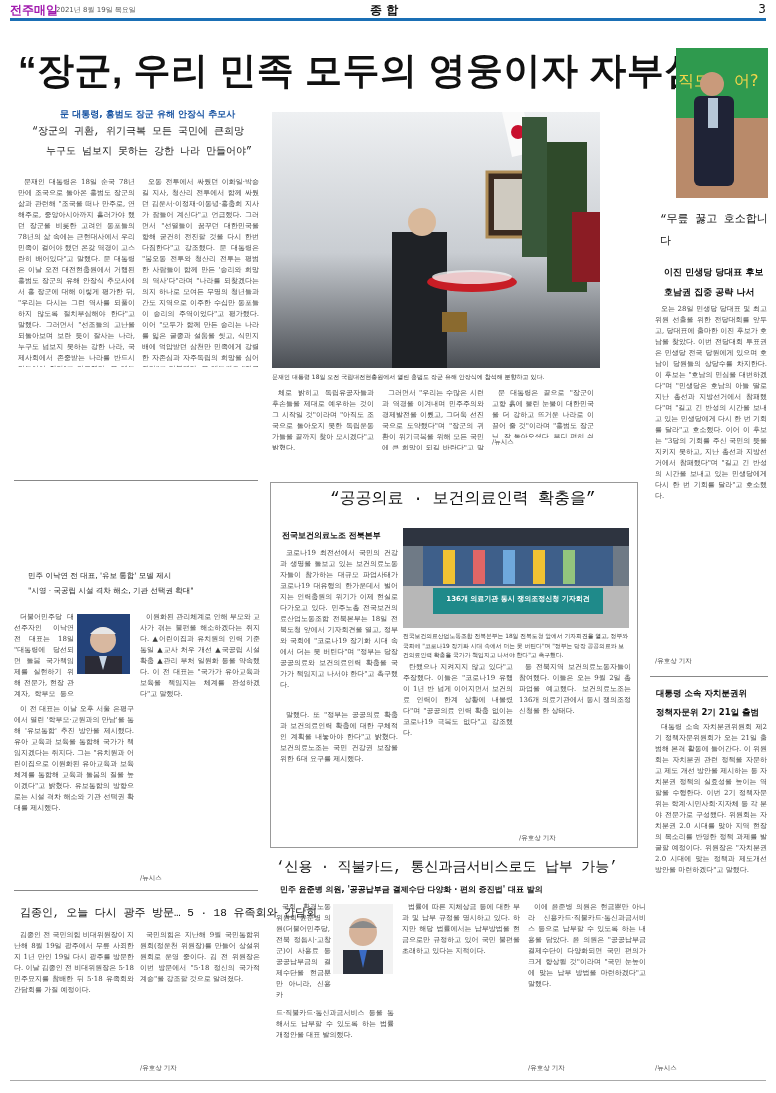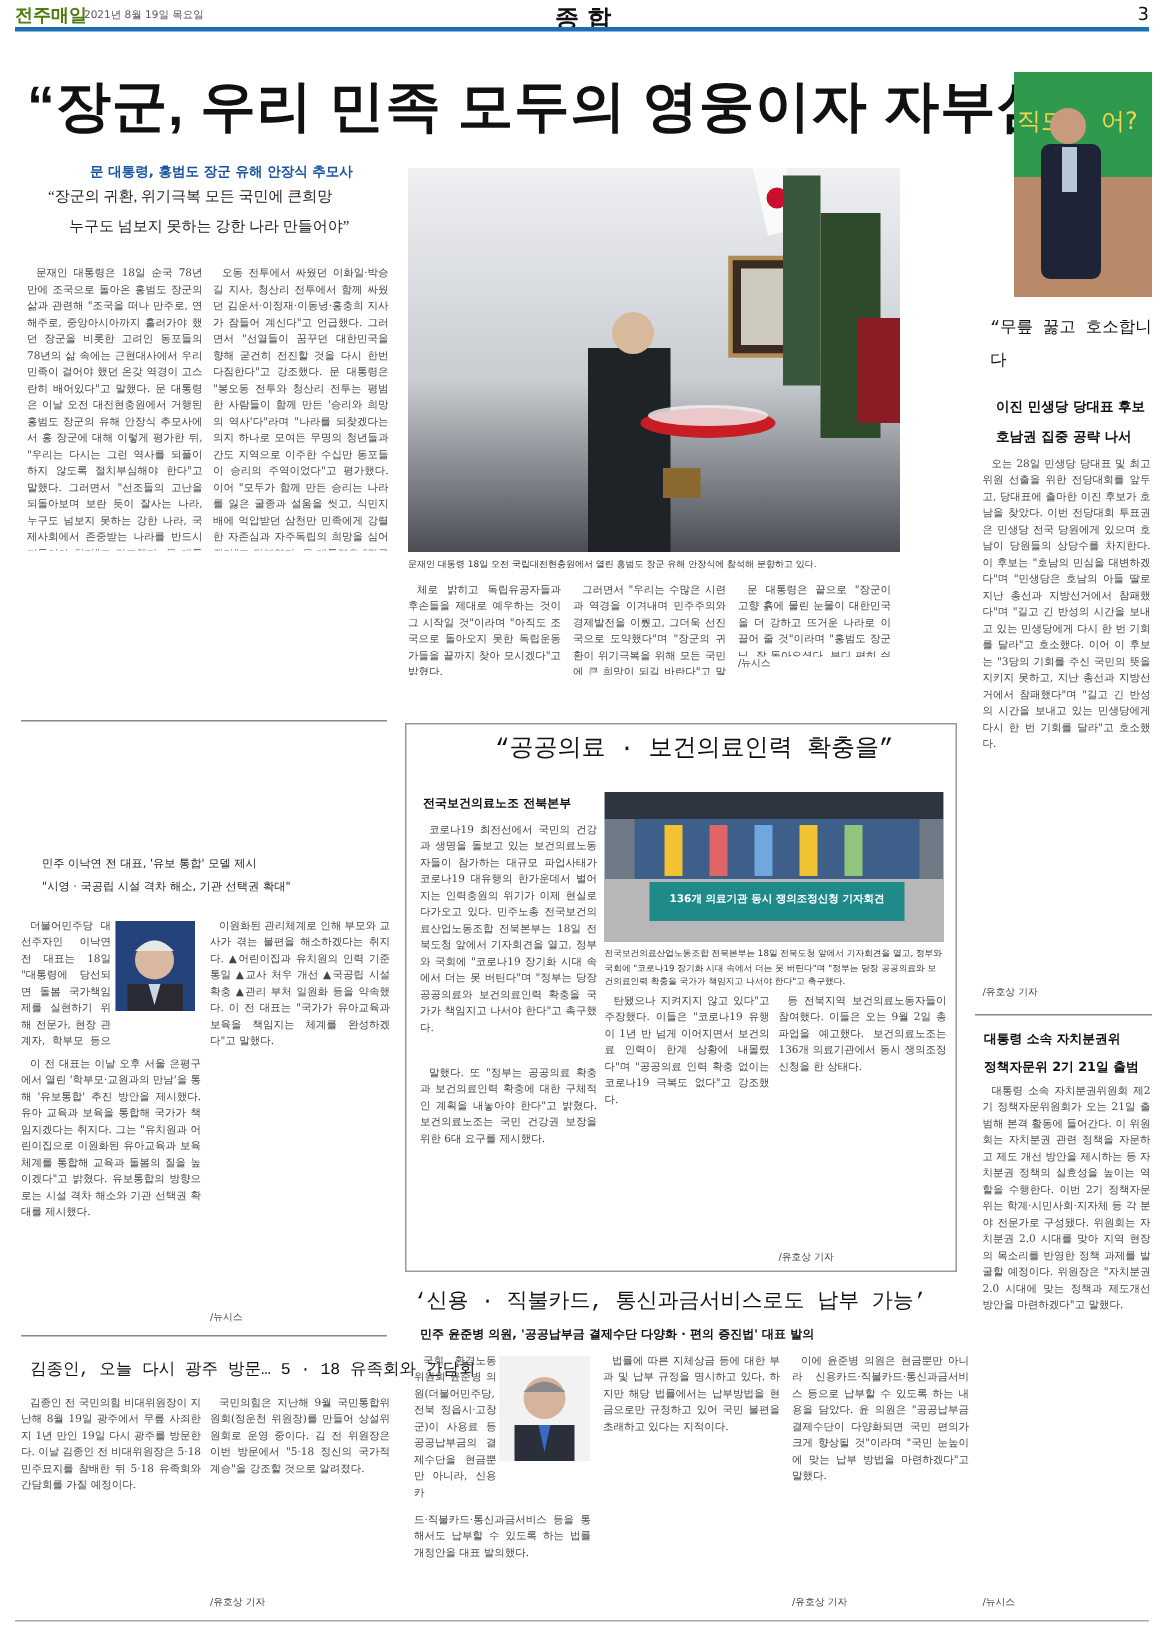--- a/index.html
+++ b/index.html
@@ -1,26 +1,26 @@
 <!DOCTYPE html>
 <html><head>
 <meta charset="utf-8">
 <style>
   *{box-sizing:border-box;margin:0;padding:0}
   body{width:776px;height:1093px;background:#fff;font-family:"DejaVu Sans",sans-serif;color:#222;position:relative;overflow:hidden}
   .abs{position:absolute}
   .masthead{left:10px;top:2px;width:756px;height:18px}
-  .mast-logo{left:0;top:0;font-weight:bold;font-size:12px;color:#4d7c0f}
+  .mast-logo{left:0;top:0;font-weight:bold;font-size:12px;color:#a21caf}
   .mast-date{left:46px;top:3px;font-size:7px;color:#555}
-  .mast-section{left:360px;top:0;font-size:16px;font-weight:bold;color:#111}
+  .mast-section{left:360px;top:0;font-size:12px;font-weight:bold;color:#111}
   .mast-page{right:0;top:0;font-size:12px;color:#111}
   .rule-blue{left:10px;top:18px;width:756px;height:3px;background:#1a6fb5}
   .headline{left:18px;top:46px;font-family:"Liberation Sans",sans-serif;font-weight:bold;font-size:37px;letter-spacing:0.5px;color:#111;white-space:nowrap}
   .sub-blue{font-family:"DejaVu Sans",sans-serif;font-weight:bold;font-size:9px;color:#1a55a3}
-  .sub-quote{font-family:Liberation Serif, serif;font-size:10px;color:#222;line-height:20px}
+  .sub-quote{font-family:Liberation Mono, monospace;font-size:10px;color:#222;line-height:20px}
   .body{font-family:"DejaVu Serif",serif;font-size:7px;line-height:11px;color:#444;text-align:justify;overflow:hidden}
   .photo{overflow:hidden;background:#ccc}
   .caption{font-size:6px;color:#333;line-height:10px}
   .box{border:1px solid #999}
   .serif-head{font-family:Liberation Mono, monospace;color:#111}
   .hr{height:1px;background:#888}
   .sign{font-size:6.5px;color:#444;text-align:left}
 </style>
 </head>
 <body>

